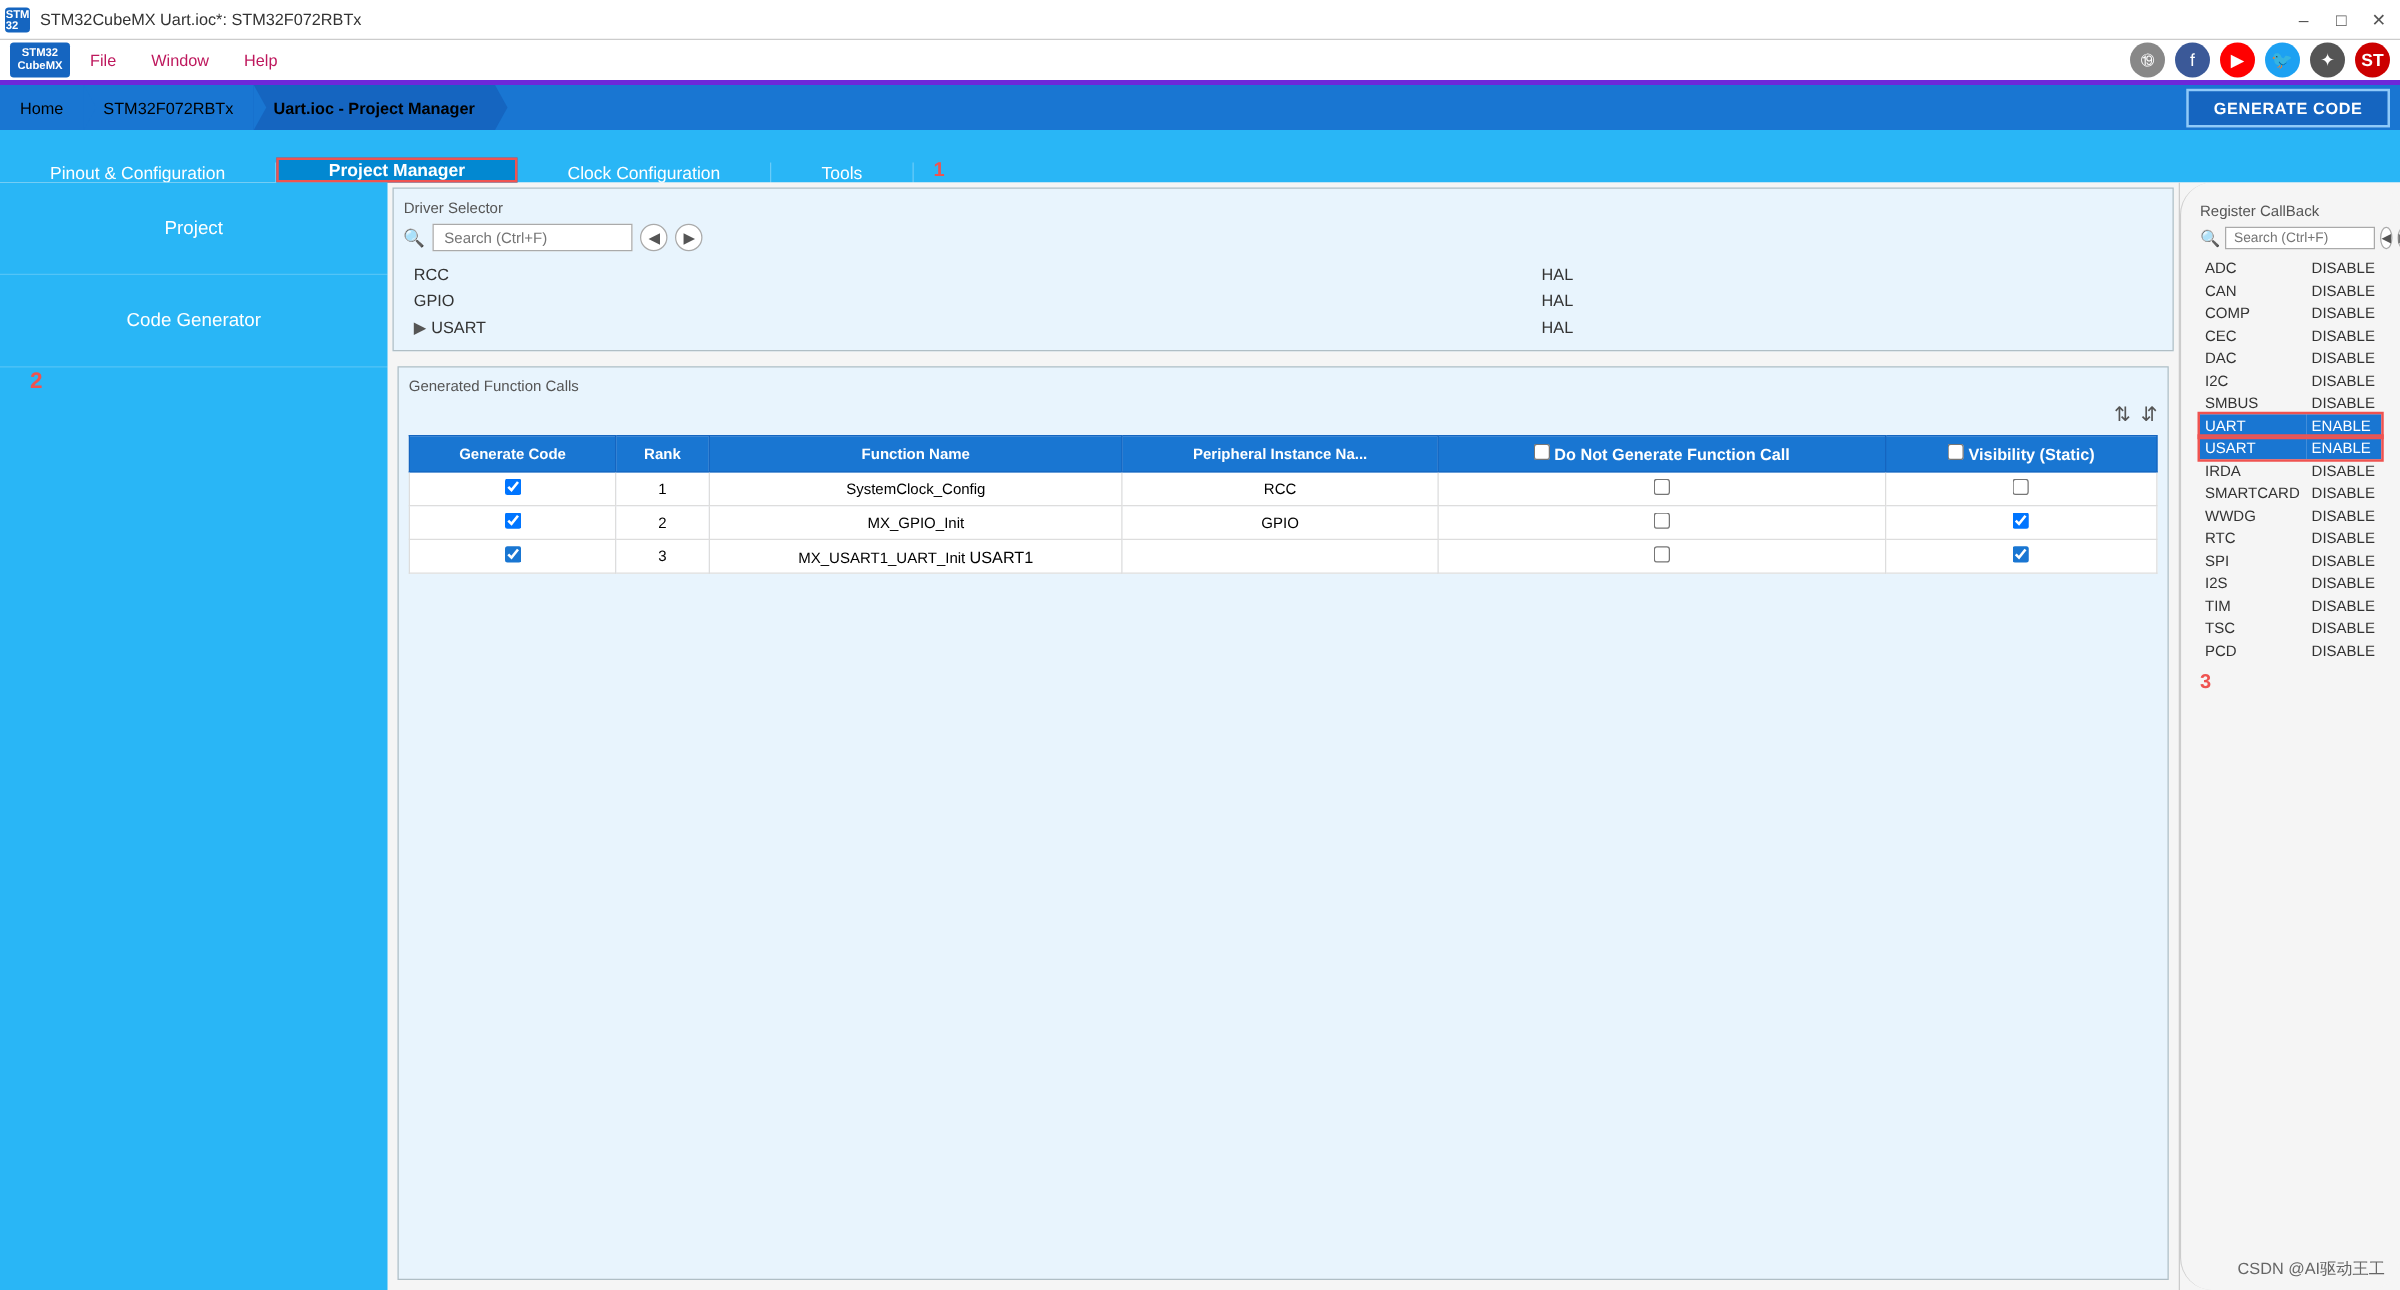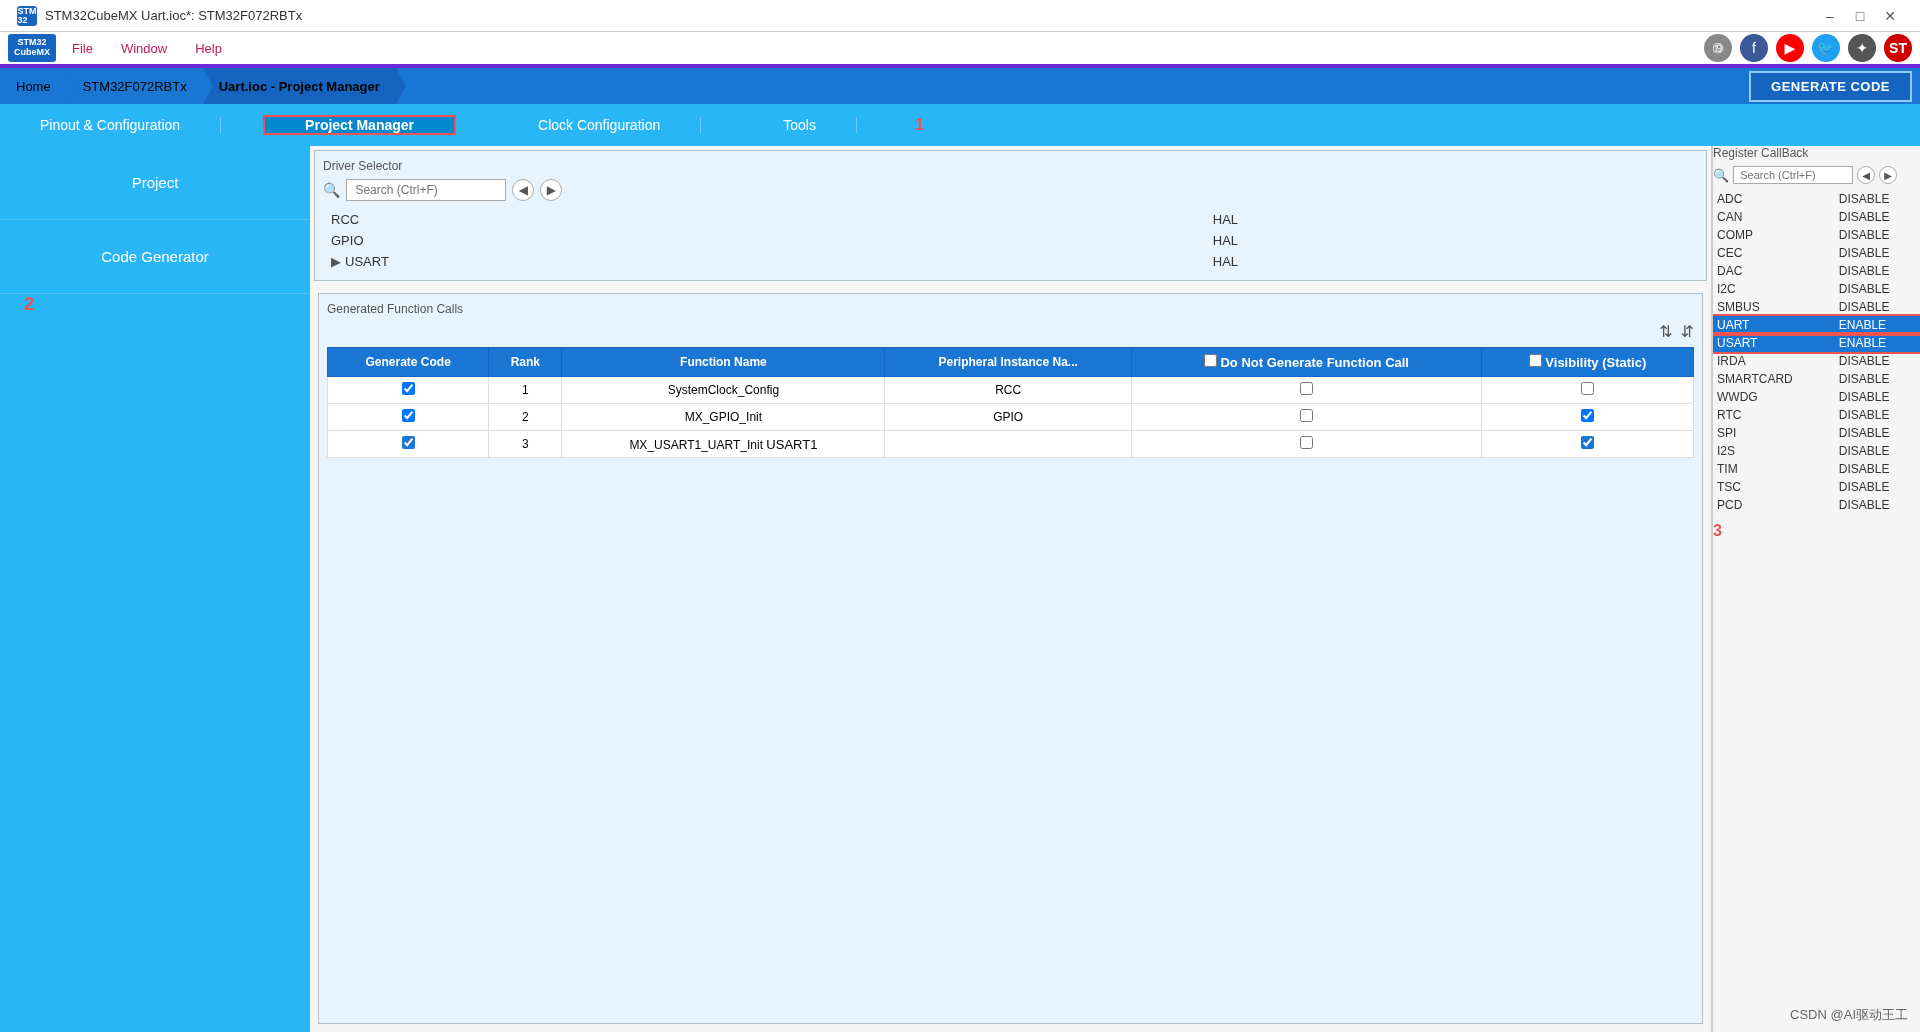--- a/index.html
+++ b/index.html
@@ -5,21 +5,21 @@
     * { box-sizing: border-box; margin: 0; padding: 0; font-family: 'Segoe UI', Arial, sans-serif; font-size: 13px; }
     body { width: 1920px; height: 1032px; overflow: hidden; background: #f0f0f0; }
 
     
     .title-bar {
       height: 32px;
       background: #fff;
       border-bottom: 1px solid #ccc;
       display: flex;
       align-items: center;
-      padding: 0 17px;
+      padding: 0 4px;
       justify-content: space-between;
     }
     .title-bar-left { display: flex; align-items: center; gap: 8px; }
     .title-bar-icon { width: 20px; height: 20px; background: #1565c0; border-radius: 3px; display: flex; align-items: center; justify-content: center; color: white; font-size: 10px; font-weight: bold; }
     .title-text { font-size: 13px; color: #333; }
     .title-bar-controls { display: flex; gap: 4px; }
     .title-btn { width: 26px; height: 20px; border: none; background: transparent; cursor: pointer; font-size: 14px; color: #555; display: flex; align-items: center; justify-content: center; }
 
     
     .menu-bar {
@@ -86,22 +86,21 @@
       cursor: pointer;
       margin-right: 8px;
       letter-spacing: 0.5px;
     }
 
     
     .tab-bar {
       height: 42px;
       background: #29b6f6;
       display: flex;
-      align-items: center;
-      gap: 42px;
+      align-items: flex-end;
     }
     .tab {
       padding: 0 40px;
       display: flex;
       align-items: center;
       color: white;
       font-size: 14px;
       cursor: pointer;
       border-right: 1px solid rgba(255,255,255,0.3);
     }
@@ -214,25 +213,26 @@
       padding: 5px 8px;
       border: 1px solid #ddd;
       text-align: center;
       font-size: 12px;
       background: white;
     }
     input[type="checkbox"] { cursor: pointer; }
 
     
     .right-panel {
-      width: 208px;
+      width: 176px;
       background: #f5f5f5;
       border-left: 1px solid #ccc;
-      padding: 0;
+      padding: 15px;
       overflow-y: auto;
+      border-radius: 26px;
     }
     .right-panel-title { font-size: 12px; color: #555; margin-bottom: 6px; font-weight: normal; }
     .right-search-row { display: flex; align-items: center; gap: 4px; margin-bottom: 6px; }
     .right-search-input { border: 1px solid #aaa; padding: 2px 6px; font-size: 11px; width: 120px; background: white; }
     .callback-table { width: 100%; border-collapse: collapse; }
     .callback-table tr td { padding: 2px 4px; font-size: 12px; color: #333; }
     .callback-table tr.enabled td { background: #1976d2; color: white; }
     .cb-name { font-weight: 500; }
     .cb-status { text-align: left; color: #888; }
     .cb-status.enable { color: #333; font-weight: 500; }

